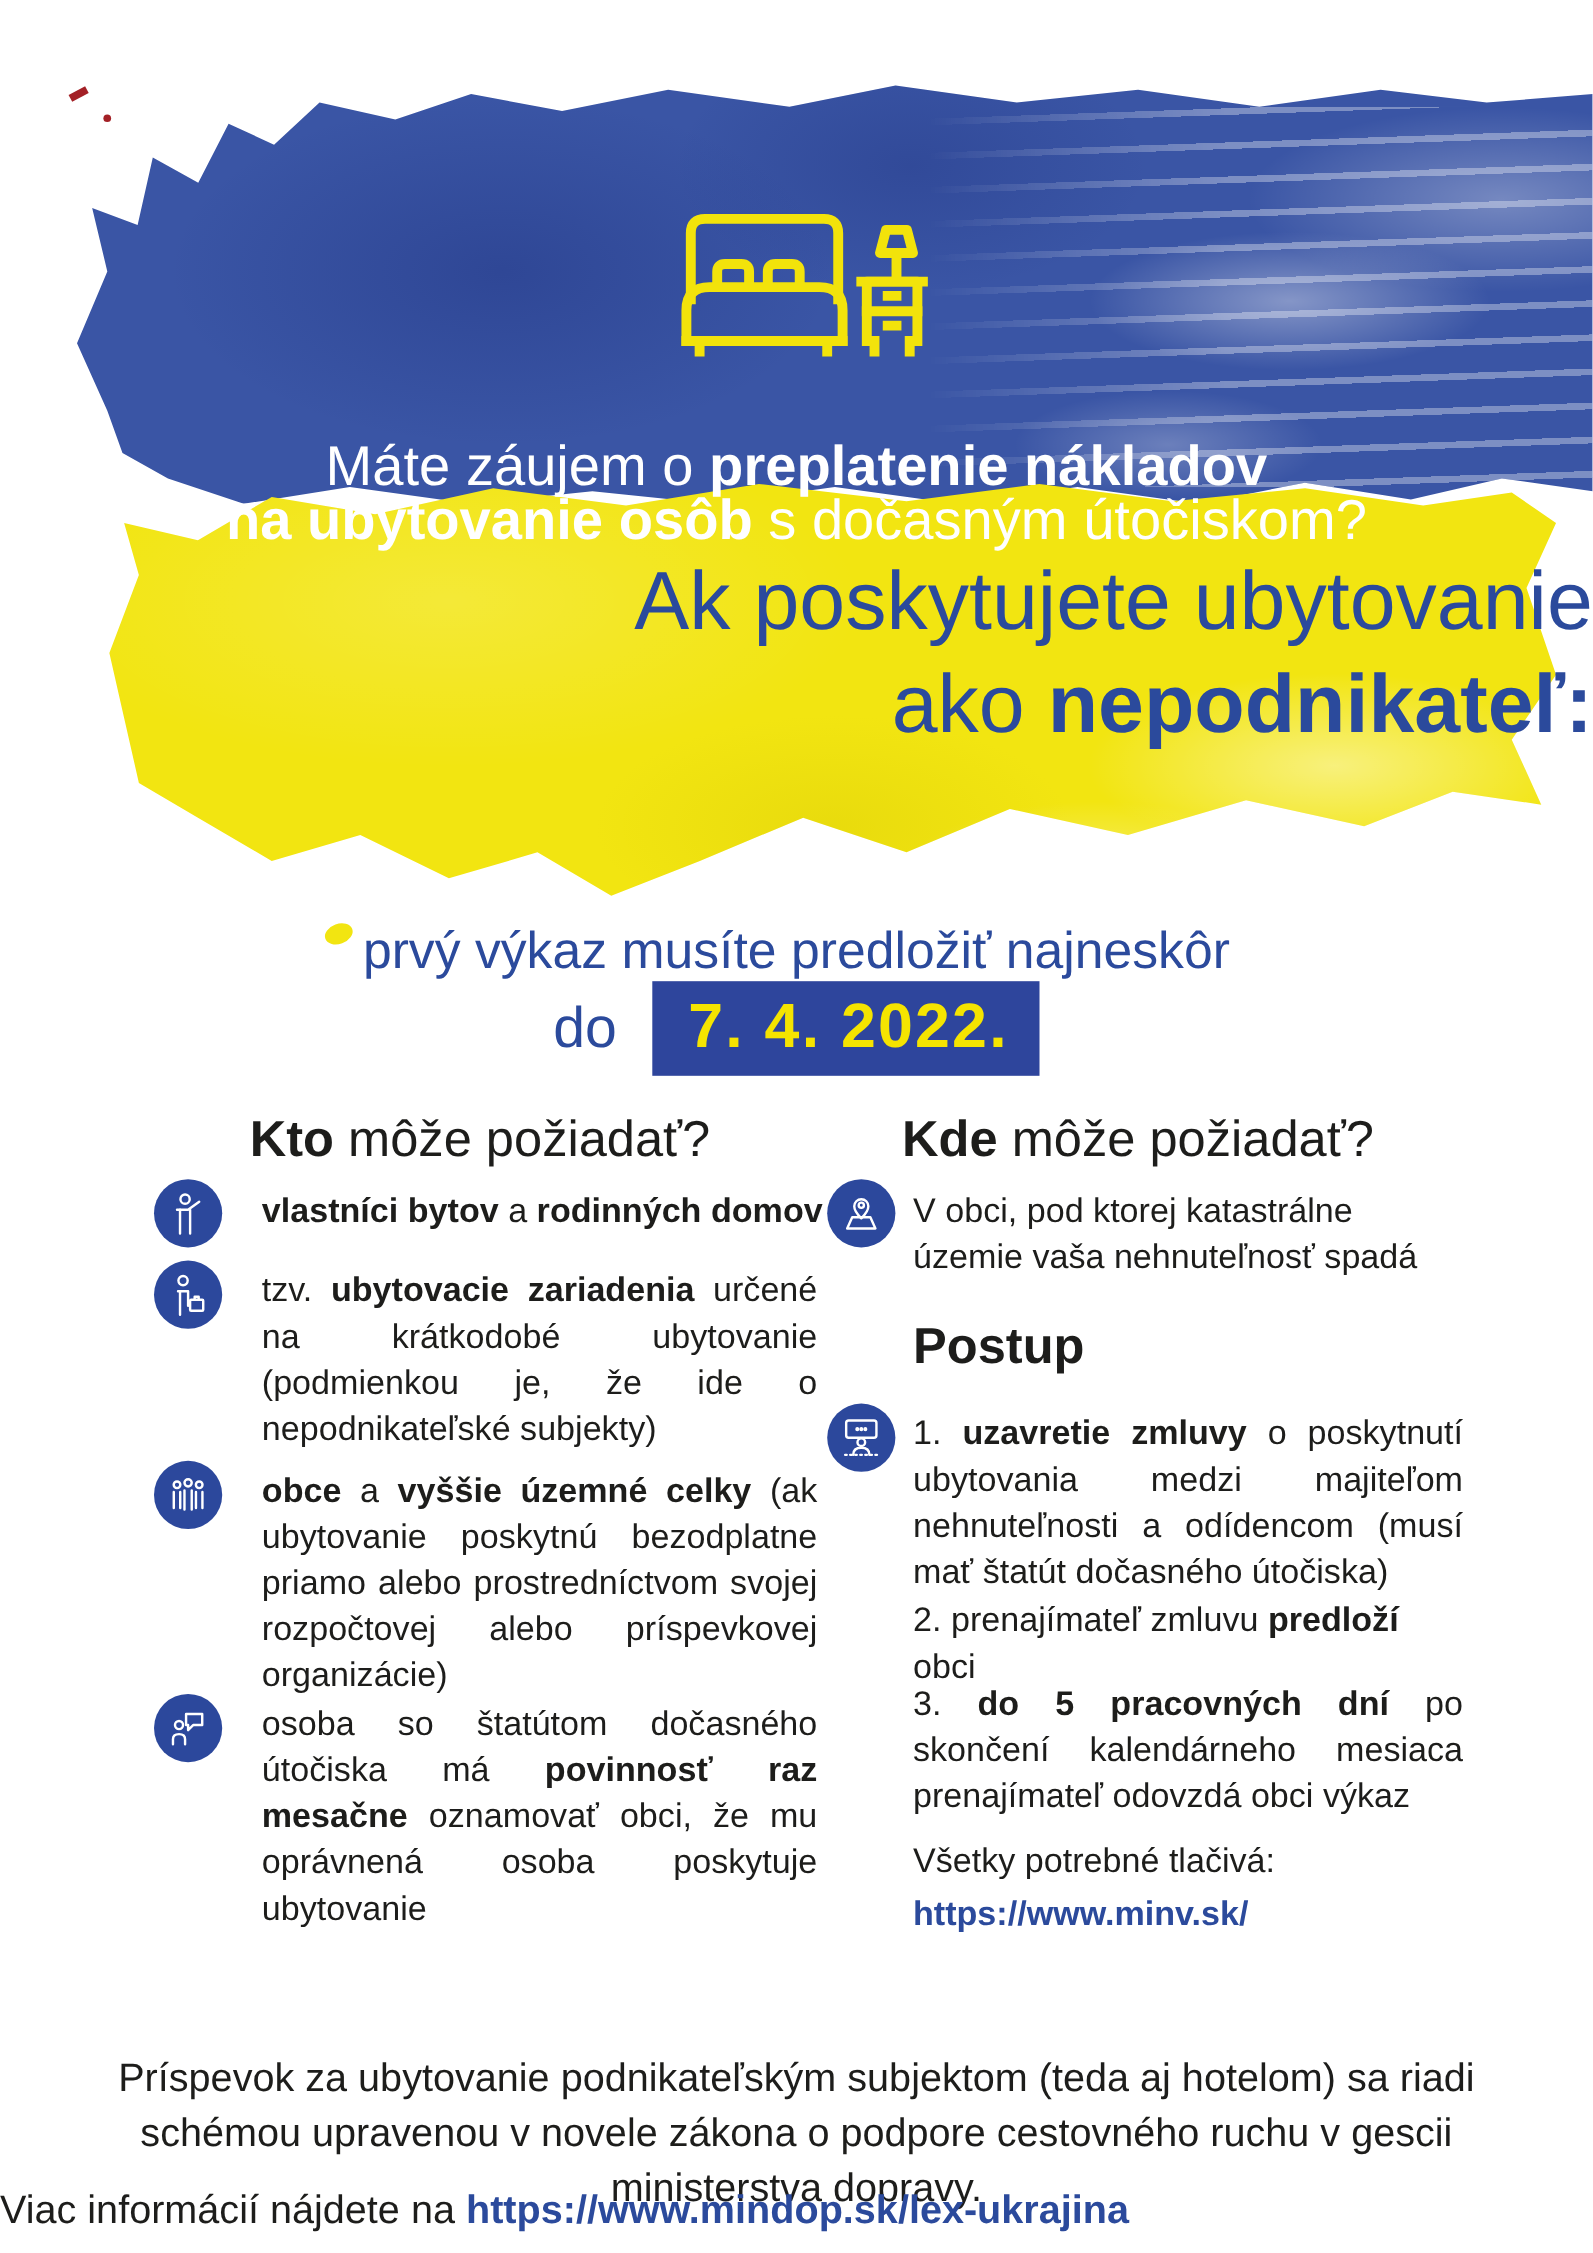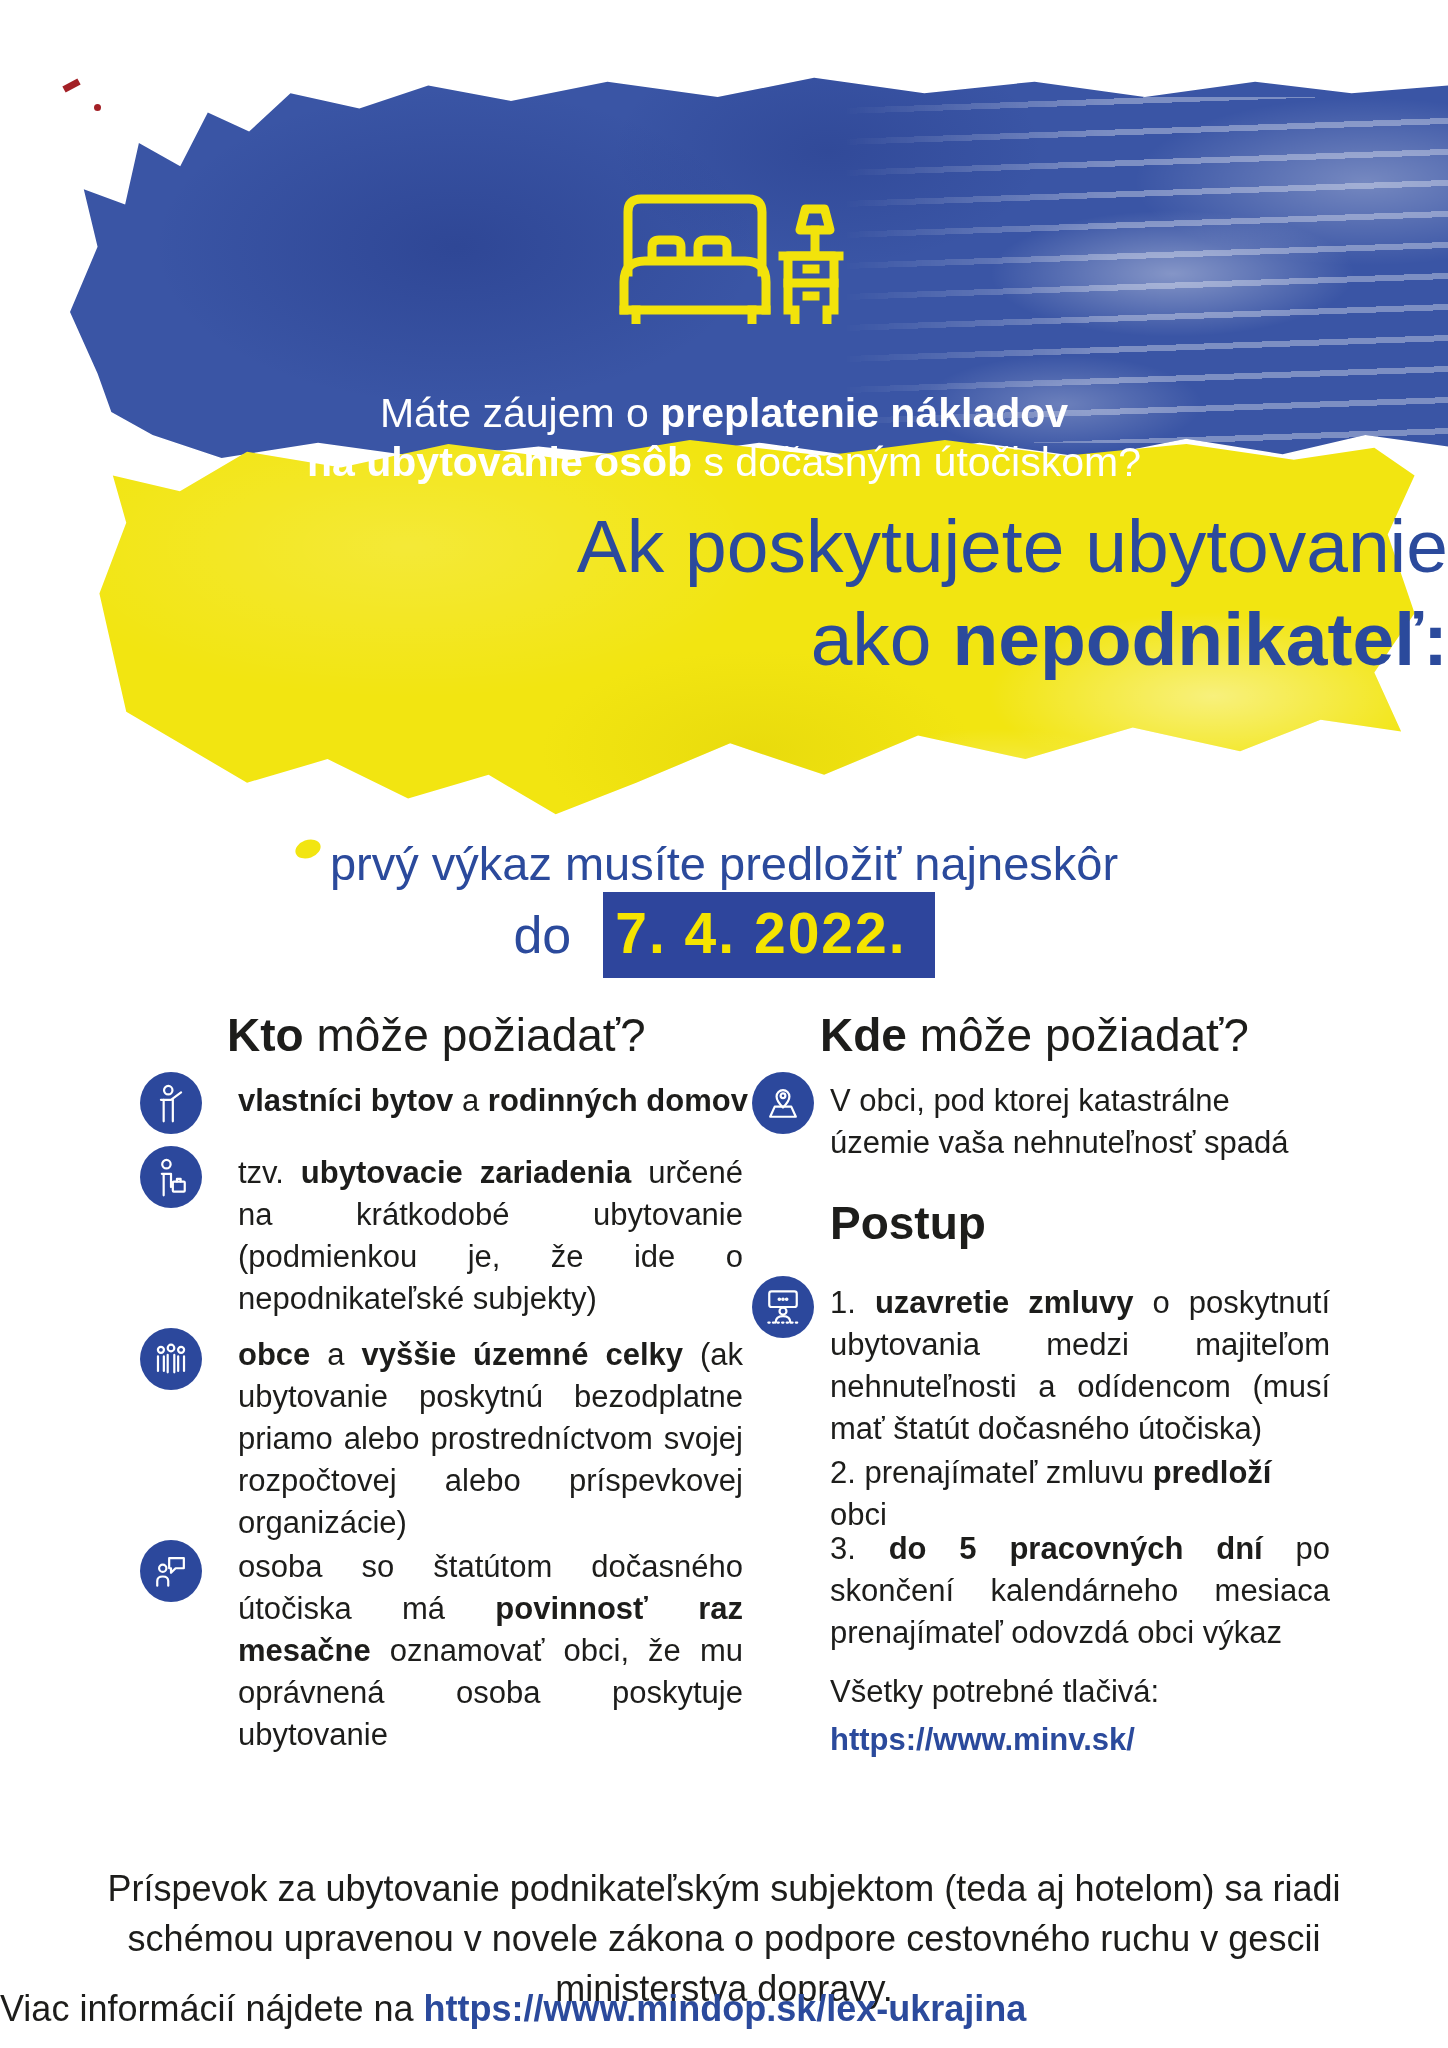--- a/index.html
+++ b/index.html
@@ -34,27 +34,27 @@
       radial-gradient(520px 210px at 24% 28%, rgba(255,255,255,.16), transparent 72%),
       radial-gradient(300px 140px at 50% 80%, rgba(205,190,0,.25), transparent 72%),
       var(--yellow_paint,#f2e511);
     clip-path:polygon(1% 40%,3% 22%,2% 10%,7% 14%,12% 4%,19% 8%,27% 2%,36% 6%,45% 1%,55% 5%,64% 1%,73% 5%,82% 2%,90% 6%,96% 3%,99% 10%,97% 25%,99% 45%,96% 60%,98% 75%,92% 72%,86% 80%,78% 74%,70% 82%,62% 76%,55% 86%,48% 78%,41% 88%,35% 96%,30% 86%,24% 92%,18% 82%,12% 88%,7% 78%,3% 70%,2% 55%);
   }
   .yellow-dot{position:absolute;left:295px;top:840px;width:26px;height:18px;border-radius:50%;background:var(--yellow_paint,#f2e511);transform:rotate(-20deg);}
   .speck1{position:absolute;left:63px;top:82px;width:17px;height:7px;background:#a32026;transform:rotate(-28deg);}
   .speck2{position:absolute;left:94px;top:104px;width:7px;height:7px;border-radius:50%;background:#a32026;}
   
   .bed-icon{position:absolute;left:612px;top:184px;}
-  .intro{position:absolute;left:0;top:348px;width:1448px;text-align:center;color:#fff;font-size:41px;line-height:49px;}
+  .intro{position:absolute;left:0;top:348px;width:1448px;text-align:center;color:#fff;font-size:51px;line-height:49px;}
   .headline{position:absolute;left:0;top:500px;width:1448px;text-align:right;color:var(--headline_blue,#2b4a9c);font-size:75px;line-height:93px;font-weight:400;margin:0;}
   
   .deadline-sentence{position:absolute;left:0;top:836px;width:1448px;text-align:center;color:var(--headline_blue,#2b4a9c);font-size:47px;margin:0;}
   .deadline-row{position:absolute;left:0;top:892px;width:1448px;display:flex;justify-content:center;align-items:center;gap:32px;}
   .deadline-prefix{color:var(--headline_blue,#2b4a9c);font-size:52px;}
-  .date-box{background:var(--box_blue,#2e459c);color:var(--date_yellow,#f5e400);font-size:57px;font-weight:700;padding:8px 28px 12px 12px;letter-spacing:2px;}
+  .date-box{background:var(--box_blue,#2e459c);color:var(--date_yellow,#f5e400);font-size:57px;font-weight:700;padding:8px 28px 12px 33px;letter-spacing:2px;}
   
   .sec-title{position:absolute;font-size:46px;color:#1d1d1b;margin:0;font-weight:400;}
   .item{position:absolute;}
   .icon-circle{position:absolute;width:62px;height:62px;border-radius:50%;background:var(--icon_blue,#2c489c);display:flex;align-items:center;justify-content:center;}
   .icon-circle svg{stroke:#fff;fill:none;stroke-width:2.4;stroke-linecap:round;stroke-linejoin:round;}
   .body-text{font-size:31px;line-height:42px;margin:0;color:#1d1d1b;}
   .justify{text-align:justify;}
   .nowrap{white-space:nowrap;}
   .postup{position:absolute;left:830px;top:1196px;font-size:46px;font-weight:700;margin:0;}
   .forms-label{position:absolute;left:830px;top:1674px;font-size:31px;margin:0;}

